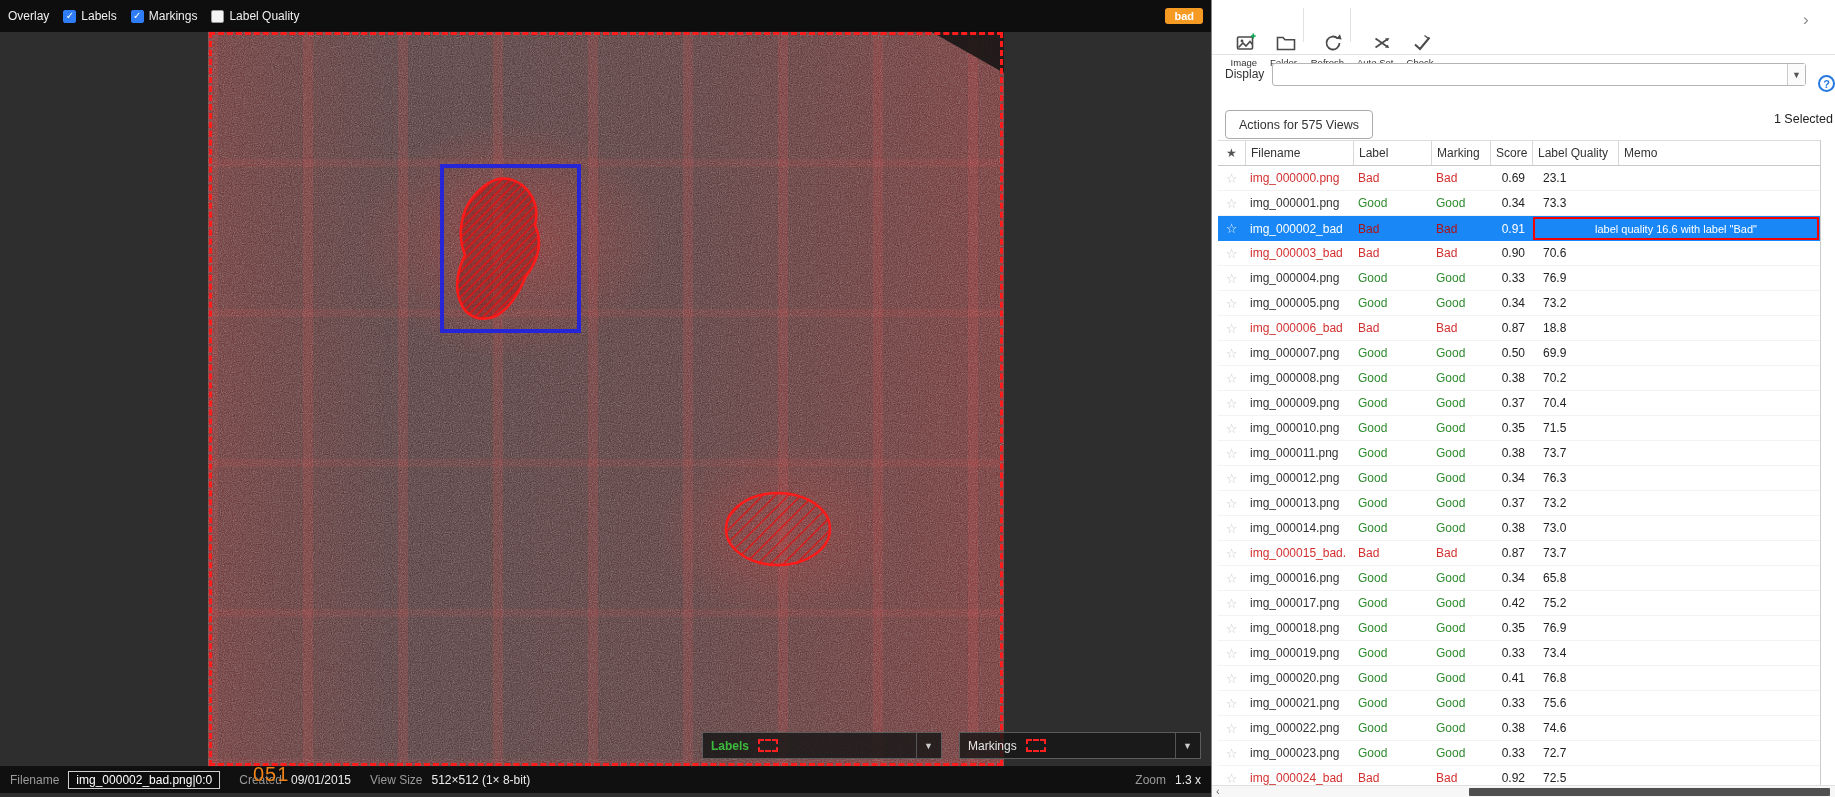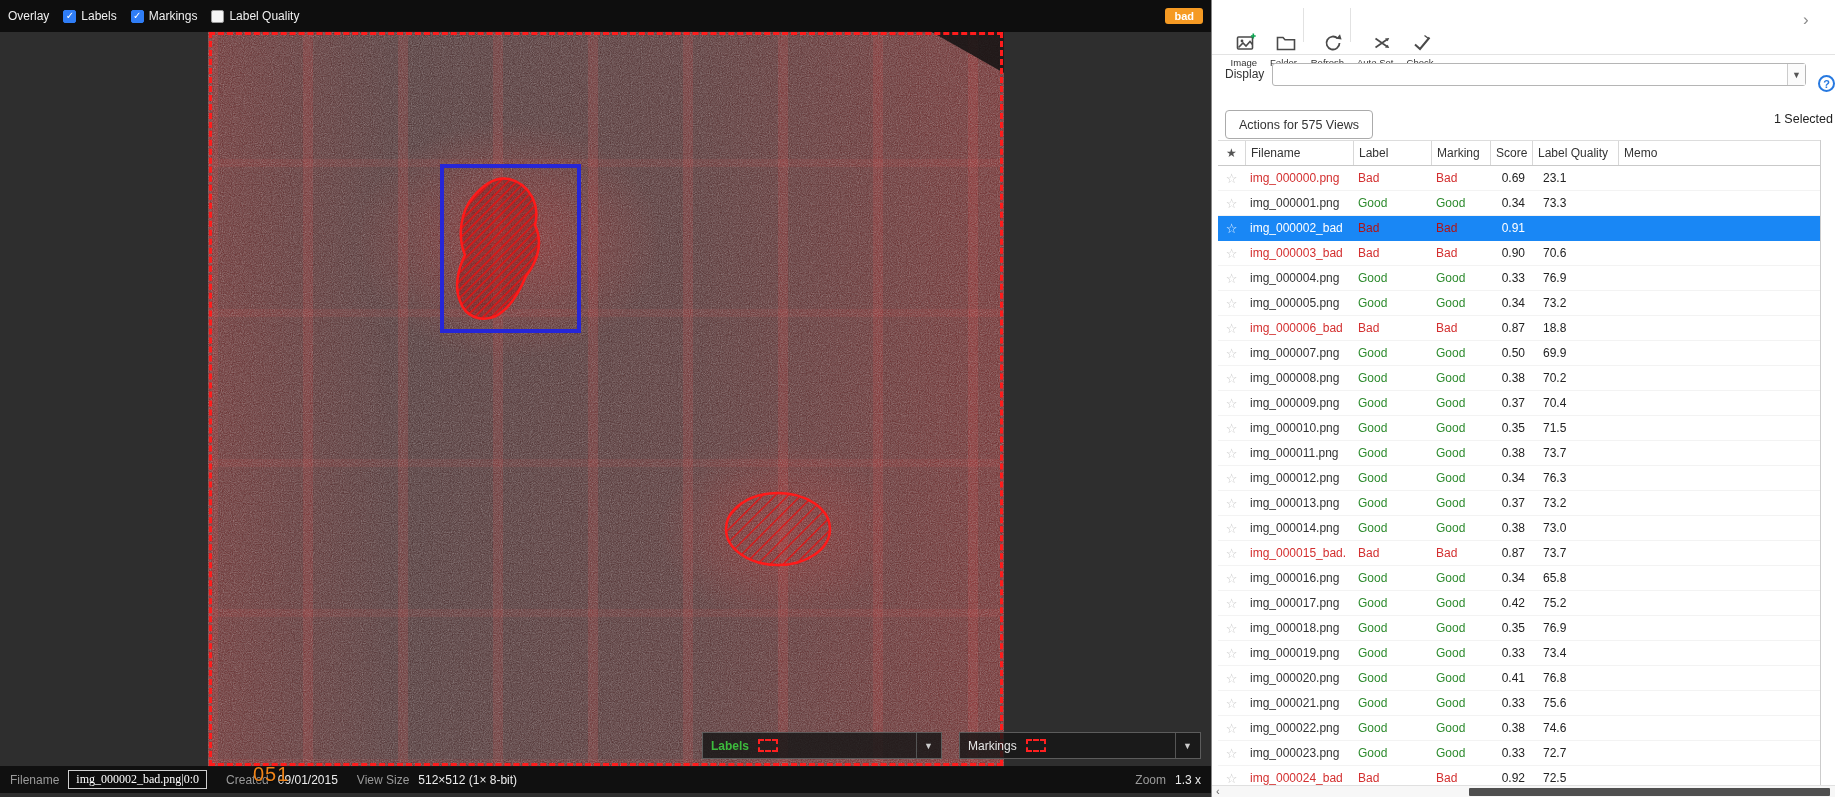--- a/index.html
+++ b/index.html
@@ -44,21 +44,21 @@
   .drop-label.white { color: #e6e6e6; font-weight: normal; }
   .dash-ico { width: 20px; height: 13px; border: 2px dashed #ff2020; display: inline-block; }
   .drop-arrow { margin-left: auto; border-left: 1px solid #555; padding-left: 7px; color: #ccc; font-size: 9px; align-self: stretch; display: flex; align-items: center; }
 
   
   .status-bar { position: absolute; left: 0; top: 766px; width: 1211px; height: 27px; background: rgba(12,12,12,.88); z-index: 7;
     display: flex; align-items: center; gap: 9px; padding: 0 10px; font-size: 12px; }
   .s-label { color: #9a9a9a; }
   .s-value { color: #ececec; }
   .gap-l { margin-left: 10px; }
-  .fname-box { border: 1px solid #cfcfcf; background: #0c0c0c; color: #fff; padding: 1px 7px; font-size: 12px; font-family: Liberation Serif, serif; }
+  .fname-box { border: 1px solid #cfcfcf; background: #0c0c0c; color: #fff; padding: 1px 7px; font-size: 12px; }
   .spacer { flex: 1; }
 
   
   .panel { position: absolute; left: 1211px; top: 0; width: 624px; height: 797px; background: #fff; border-left: 1px solid #888; overflow: hidden; color: #222; font-size: 12px; }
 
   .toolbar { position: relative; height: 55px; border-bottom: 1px solid #e3e3e3; display: flex; align-items: flex-start; padding-left: 8px; }
   .tool { display: flex; flex-direction: column; align-items: flex-end; gap: 3px; min-width: 40px; padding: 7px 3px 4px; cursor: default; margin-top: 25px; }
   .tool-label { font-size: 9.5px; color: #333; white-space: nowrap; }
   .tb-div { width: 1px; height: 34px; background: #e2e2e2; margin: 8px 3px 0; }
   .tb-more { position: absolute; left: 591px; top: 10px; color: #8a8a8a; font-size: 17px; }
@@ -275,20 +275,21 @@
             <span class="cell c-score">0.34</span>
             <span class="cell c-quality">73.3</span>
             <span class="cell c-memo"></span>
           </div>
           <div class="trow selected">
             <span class="cell c-star">☆</span>
             <span class="cell c-fn fn-bad">img_000002_bad</span>
             <span class="cell c-label v-bad">Bad</span>
             <span class="cell c-marking v-bad">Bad</span>
             <span class="cell c-score">0.91</span>
+            <span class="cell c-memo memo-flag" style="grid-column: 6 / 8;">label quality 16.6 with label "Bad"</span>
           </div>
           <div class="trow">
             <span class="cell c-star">☆</span>
             <span class="cell c-fn fn-bad">img_000003_bad</span>
             <span class="cell c-label v-bad">Bad</span>
             <span class="cell c-marking v-bad">Bad</span>
             <span class="cell c-score">0.90</span>
             <span class="cell c-quality">70.6</span>
             <span class="cell c-memo"></span>
           </div>

